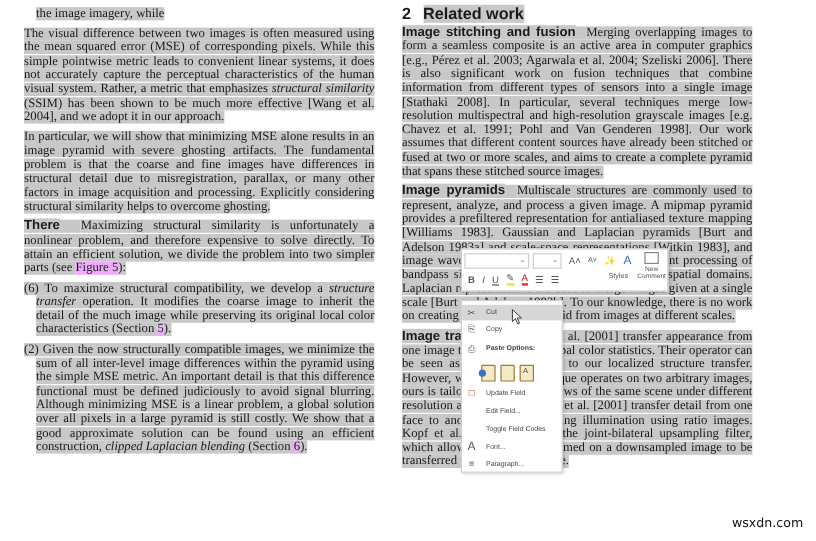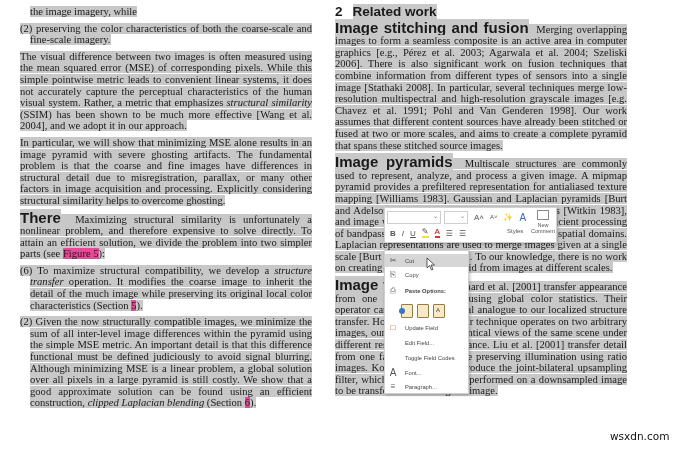--- a/index.html
+++ b/index.html
@@ -9,24 +9,24 @@
     font-family: "Liberation Serif", serif;
     color: #1a1a1a;
   }
   .col { position: absolute; top: 0; font-size: 10.6px; line-height: 11.6px; }
   .col-left { left: 20px; width: 292px; }
   .col-right { left: 335px; width: 292px; }
   .hl { background: #c8c8c8; }
   .para { margin: 0 0 5px 0; text-align: justify; }
   .para span.hl { box-decoration-break: clone; -webkit-box-decoration-break: clone; }
   .item { padding-left: 10px; text-indent: -10px; }
-  .sans-b { font-family: "Liberation Sans", sans-serif; font-weight: bold; font-size: 15px; }
+  .sans-b { font-family: "Liberation Sans", sans-serif; font-weight: bold; font-size: 11px; }
   .sec-title { font-family: "Liberation Sans", sans-serif; font-weight: bold; font-size: 13.5px; margin: 0 0 4px 0; }
   .sec-title .num { margin-right: 10px; }
-  .ref { background: #ec4899; }
+  .ref { background: #f0abfc; }
   em { font-style: italic; }
   .topbar { height: 6px; }
   
   .minibar {
     position: absolute; left: 384px; top: 207px; width: 171px; height: 34px;
     background: #ffffff; border: 1px solid #d0d0d0; box-shadow: 1px 1px 3px rgba(0,0,0,0.25);
     font-family: "Liberation Sans", sans-serif; font-size: 7px; color: #555;
   }
   .minibar .row { position: absolute; left: 2px; height: 14px; display: flex; align-items: center; }
   .minibar .row1 { top: 2px; }
@@ -63,23 +63,20 @@
 </head>
 <body>
 
 <div class="col col-left">
   <div class="topbar"></div>
 
   <p class="para" style="padding-left:10px;">
     <span class="hl">the image imagery, while</span>
   </p>
 
-  <p class="para item">
-    <span class="hl">(2) preserving the color characteristics of both the coarse-scale and fine-scale imagery.</span>
-  </p>
 
   <p class="para">
     <span class="hl">The visual difference between two images is often measured using the mean squared error (MSE) of corresponding pixels. While this simple pointwise metric leads to convenient linear systems, it does not accurately capture the perceptual characteristics of the human visual system. Rather, a metric that emphasizes </span><em class="hl">structural similarity</em><span class="hl"> (SSIM) has been shown to be much more effective [Wang et al. 2004], and we adopt it in our approach.</span>
   </p>
 
   <p class="para">
     <span class="hl">In particular, we will show that minimizing MSE alone results in an image pyramid with severe ghosting artifacts. The fundamental problem is that the coarse and fine images have differences in structural detail due to misregistration, parallax, or many other factors in image acquisition and processing. Explicitly considering structural similarity helps to overcome ghosting.</span>
   </p>
 
   <p class="para">

